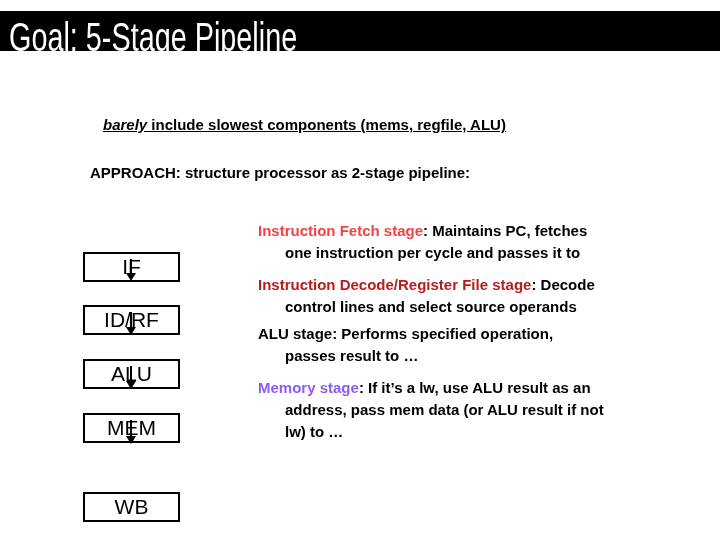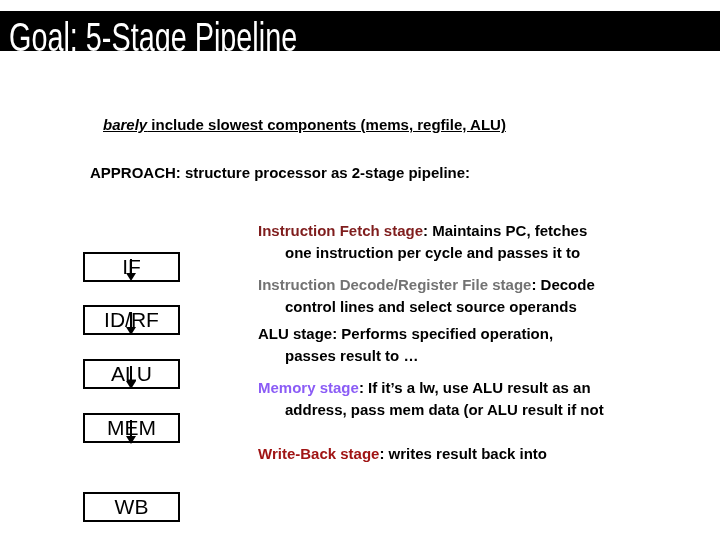--- a/index.html
+++ b/index.html
@@ -66,34 +66,34 @@
   </div>
 
 <div class="pbox" style="top:389px">MEM</div>
 <div class="flow-arrow" style="top:420px;height:16px">
     <span class="head"></span>
   </div>
 
 <div class="pbox" style="top:468px">WB</div>
 
 <div class="stage" style="top:220px">
-  <div class="ln"><span class="stage-label" style="color: #7f1d1d;">Instruction Fetch stage</span><span>: Maintains PC, fetches</span></div>
+  <div class="ln"><span class="stage-label" style="color: #ef4444;">Instruction Fetch stage</span><span>: Maintains PC, fetches</span></div>
   <div class="ln cont">one instruction per cycle and passes it to</div>
 </div>
 
 <div class="stage" style="top:274px">
-  <div class="ln"><span class="stage-label" style="color: #737373;">Instruction Decode/Register File stage</span><span>: Decode</span></div>
+  <div class="ln"><span class="stage-label" style="color: #b91c1c;">Instruction Decode/Register File stage</span><span>: Decode</span></div>
   <div class="ln cont">control lines and select source operands</div>
 </div>
 
 <div class="stage" style="top:323px">
   <div class="ln"><span class="stage-label" style="color: #000000;">ALU stage</span><span>: Performs specified operation,</span></div>
   <div class="ln cont">passes result to …</div>
 </div>
 
 <div class="stage" style="top:377px">
   <div class="ln"><span class="stage-label" style="color: #8b5cf6;">Memory stage</span><span>: If it’s a lw, use ALU result as an</span></div>
   <div class="ln cont">address, pass mem data (or ALU result if not</div>
+  <div class="ln cont">lw) to …</div>
 </div>
 
 <div class="stage" style="top:443px">
-  <div class="ln"><span class="stage-label" style="color: rgb(160, 20, 20);">Write-Back stage</span><span>: writes result back into</span></div>
 </div>
 
 </body></html>

